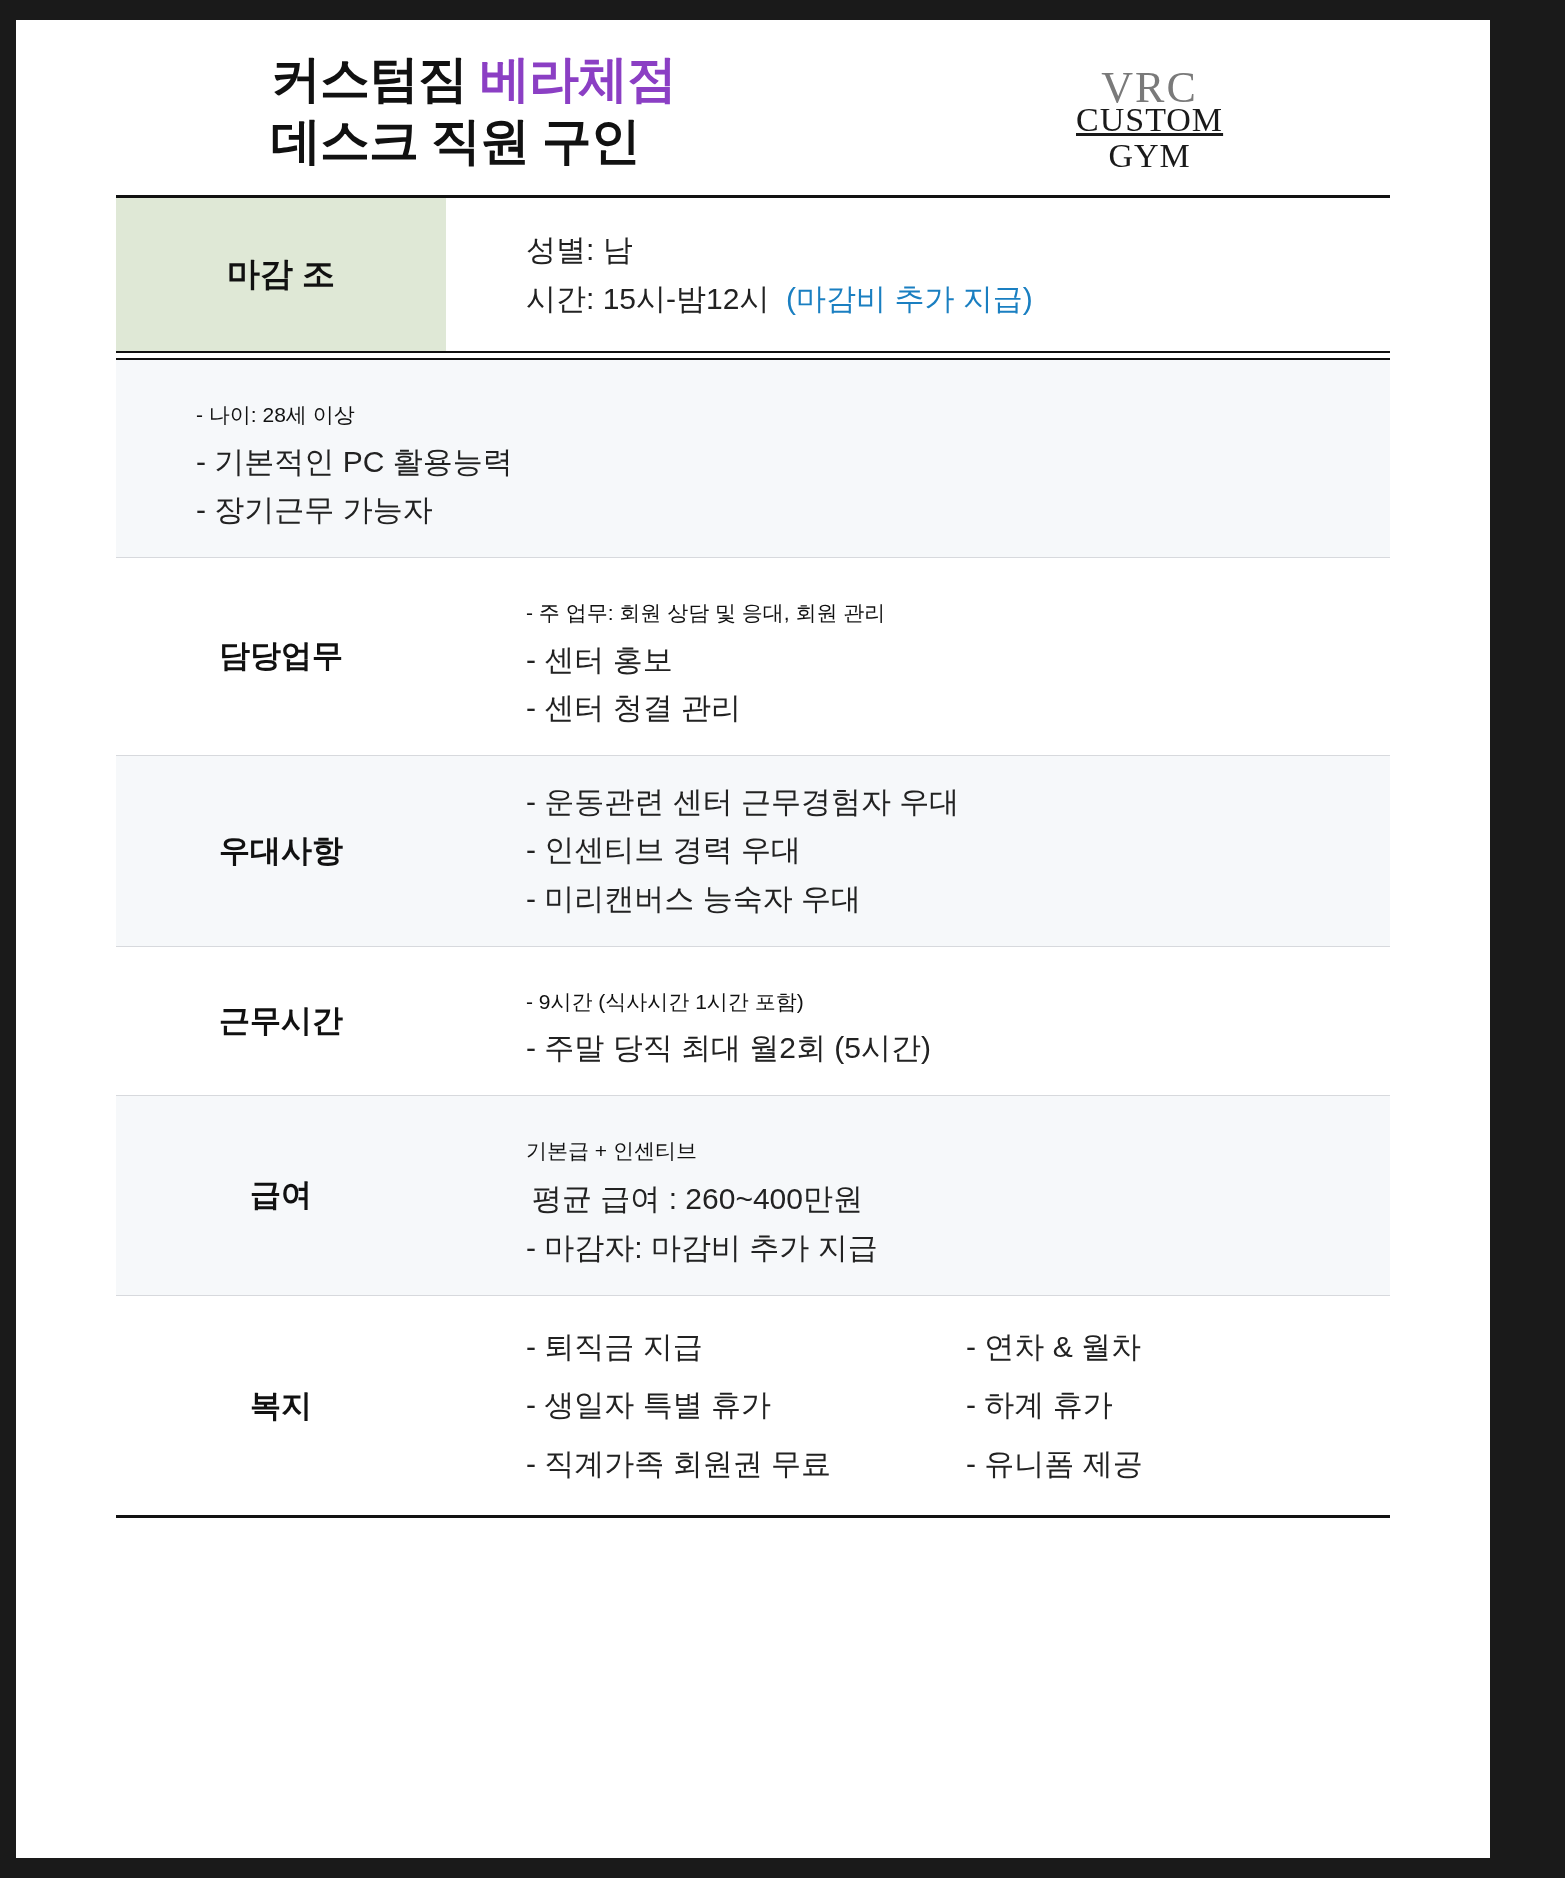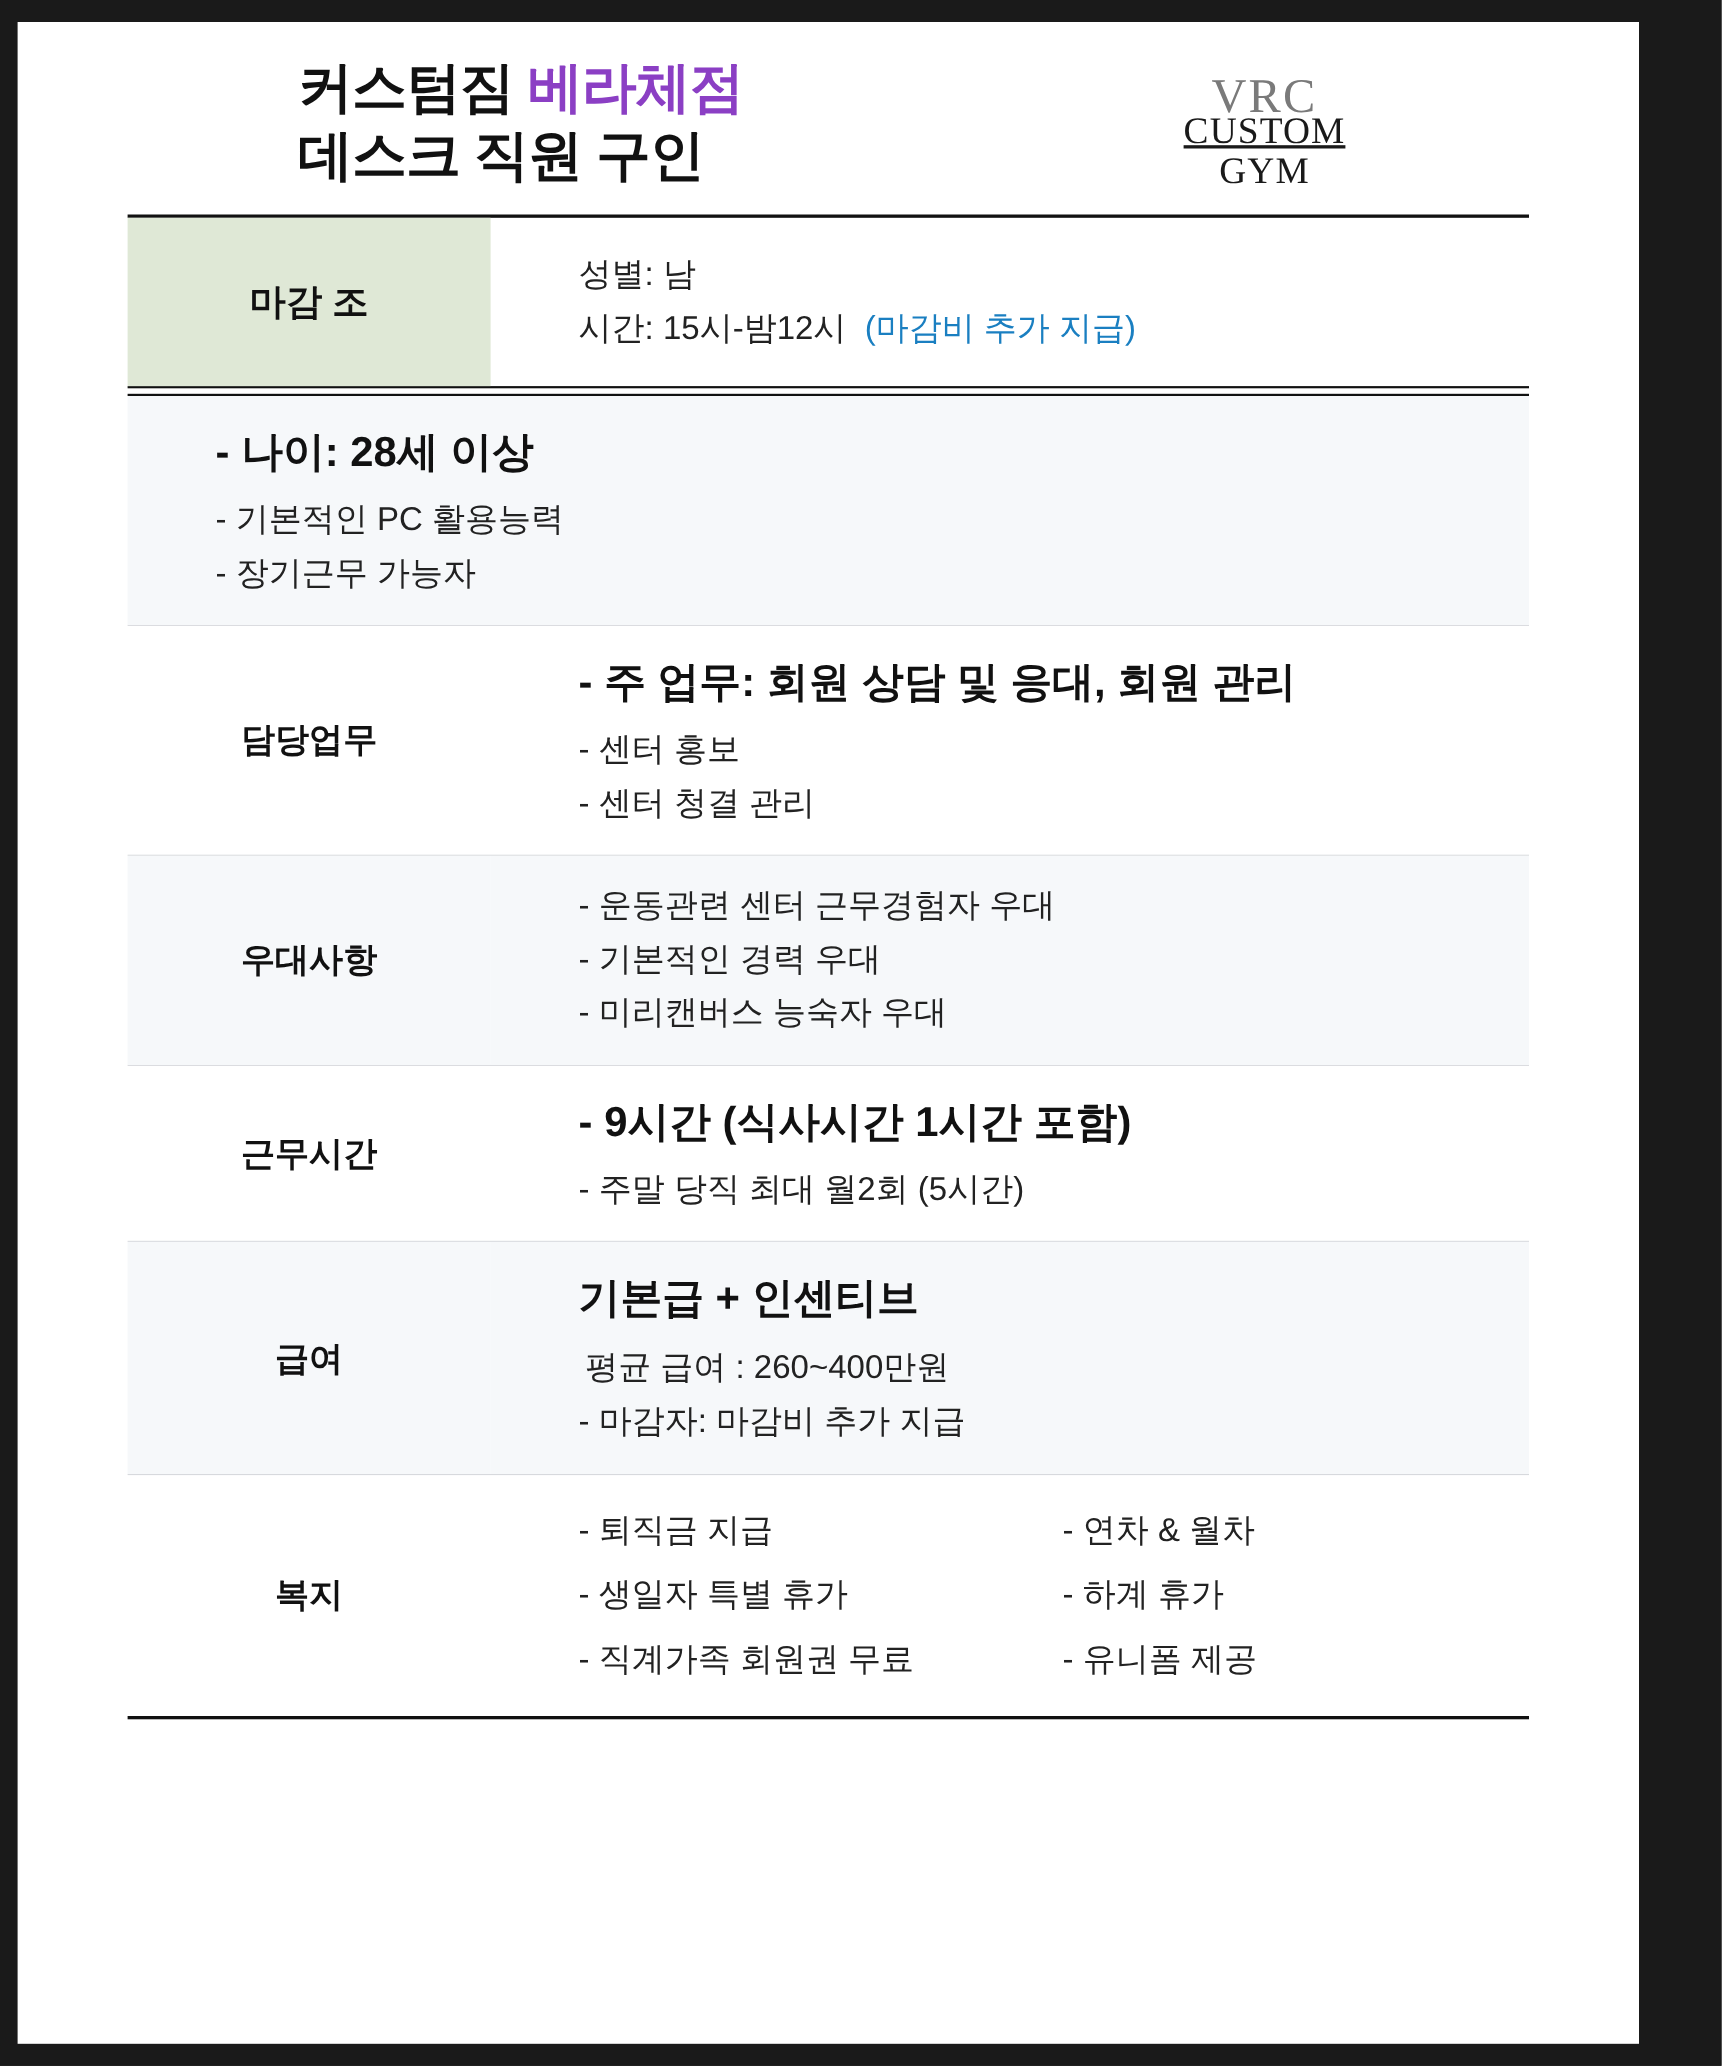--- a/index.html
+++ b/index.html
@@ -127,26 +127,27 @@
   .closing-row .cell-body {
     padding: 28px 0 28px 80px;
   }
   .line {
     font-size: 30px;
     color: #222;
     line-height: 1.62;
     white-space: nowrap;
   }
   .line-strong {
-    font-size: 38px;
-    font-weight: bold;
+    font-size: 21px;
+    font-weight: normal;
     color: #111;
     line-height: 1.6;
     margin-bottom: 6px;
     white-space: nowrap;
+    margin-top: 16px;
   }
   .line-blue {
     color: #1a7fc1;
     font-weight: normal;
   }
   .benefit-grid {
     display: flex;
   }
   .benefit-col {
     display: flex;
@@ -213,21 +214,21 @@
         <div class="line">- 센터 청결 관리</div>
       </div>
     </div>
 
     <div class="rule-thin"></div>
 
     <div class="row row-alt">
       <div class="cell-label">우대사항</div>
       <div class="cell-body">
         <div class="line">- 운동관련 센터 근무경험자 우대</div>
-        <div class="line">- 기본적인 경력 우대</div>
+        <div class="line">- 인센티브 경력 우대</div>
         <div class="line">- 미리캔버스 능숙자 우대</div>
       </div>
     </div>
 
     <div class="rule-thin"></div>
 
     <div class="row">
       <div class="cell-label">근무시간</div>
       <div class="cell-body">
         <div class="line-strong">- 9시간 (식사시간 1시간 포함)</div>

